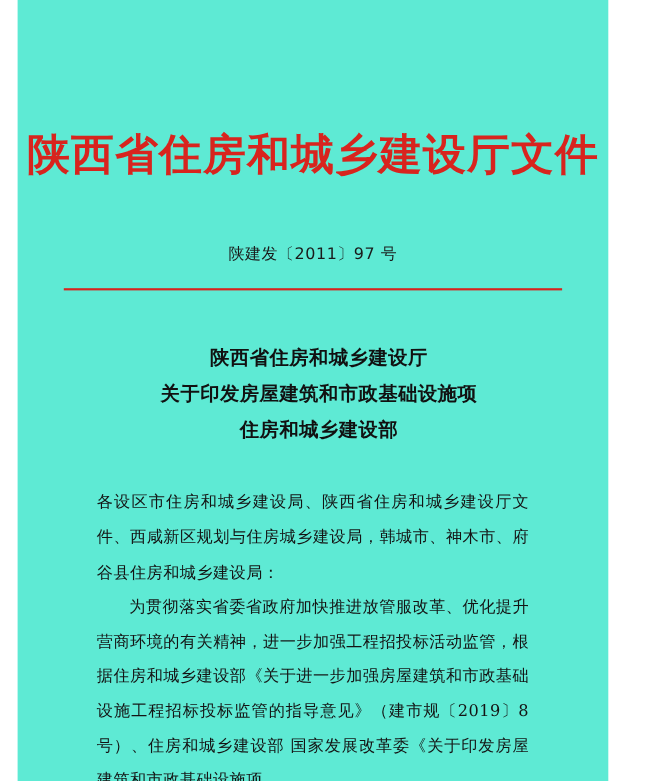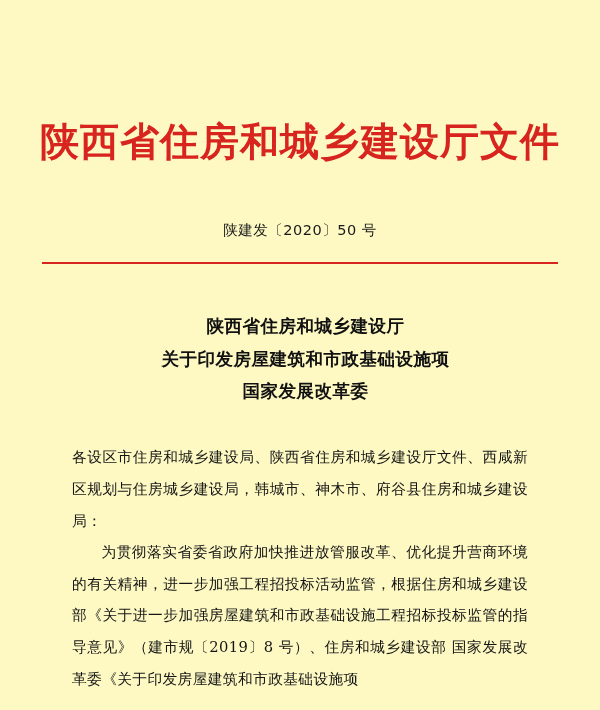--- a/index.html
+++ b/index.html
@@ -8,24 +8,25 @@
     background: #ffffff;
   }
   body {
     width: 600px;
     height: 710px;
     font-family: "DejaVu Serif", "Liberation Serif", serif;
     overflow: hidden;
   }
   .page {
     position: relative;
-    width: 600px;
+    width: 537px;
     height: 710px;
-    background: #fef9c3;
+    background: #5eead4;
     box-sizing: border-box;
+    margin-left: 16px;
   }
   .doc-header {
     text-align: center;
     padding-top: 118px;
   }
   .doc-title-red {
     color: #d8241e;
     font-weight: bold;
     font-size: 39px;
     letter-spacing: 1px;
@@ -76,28 +77,28 @@
 </style>
 </head>
 <body>
 
 <div class="page">
 
   <div class="doc-header">
     <div class="doc-title-red">陕西省住房和城乡建设厅文件</div>
   </div>
 
-  <div class="doc-number">陕建发〔2020〕50 号</div>
+  <div class="doc-number">陕建发〔2011〕97 号</div>
 
   <div class="red-rule"></div>
 
   <div class="subject-block">
     <span class="subject-line">陕西省住房和城乡建设厅</span>
     <span class="subject-line">关于印发房屋建筑和市政基础设施项</span>
-    <span class="subject-line">国家发展改革委</span>
+    <span class="subject-line">住房和城乡建设部</span>
   </div>
 
   <div class="body-block">
     <p class="para">各设区市住房和城乡建设局、陕西省住房和城乡建设厅文件、西咸新区规划与住房城乡建设局，韩城市、神木市、府谷县住房和城乡建设局：</p>
     <p class="para indent">为贯彻落实省委省政府加快推进放管服改革、优化提升营商环境的有关精神，进一步加强工程招投标活动监管，根据住房和城乡建设部《关于进一步加强房屋建筑和市政基础设施工程招标投标监管的指导意见》（建市规〔2019〕8 号）、住房和城乡建设部 国家发展改革委《关于印发房屋建筑和市政基础设施项</p>
   </div>
 
 </div>
 
 </body></html>

